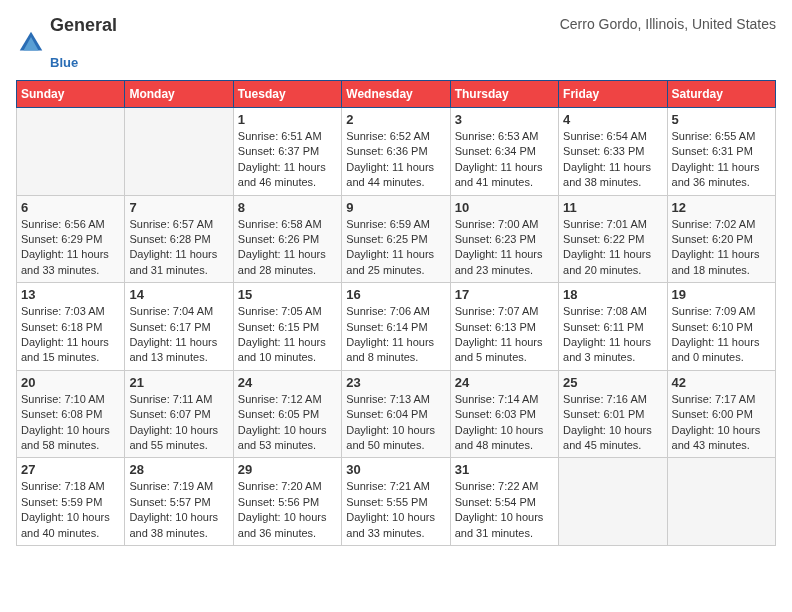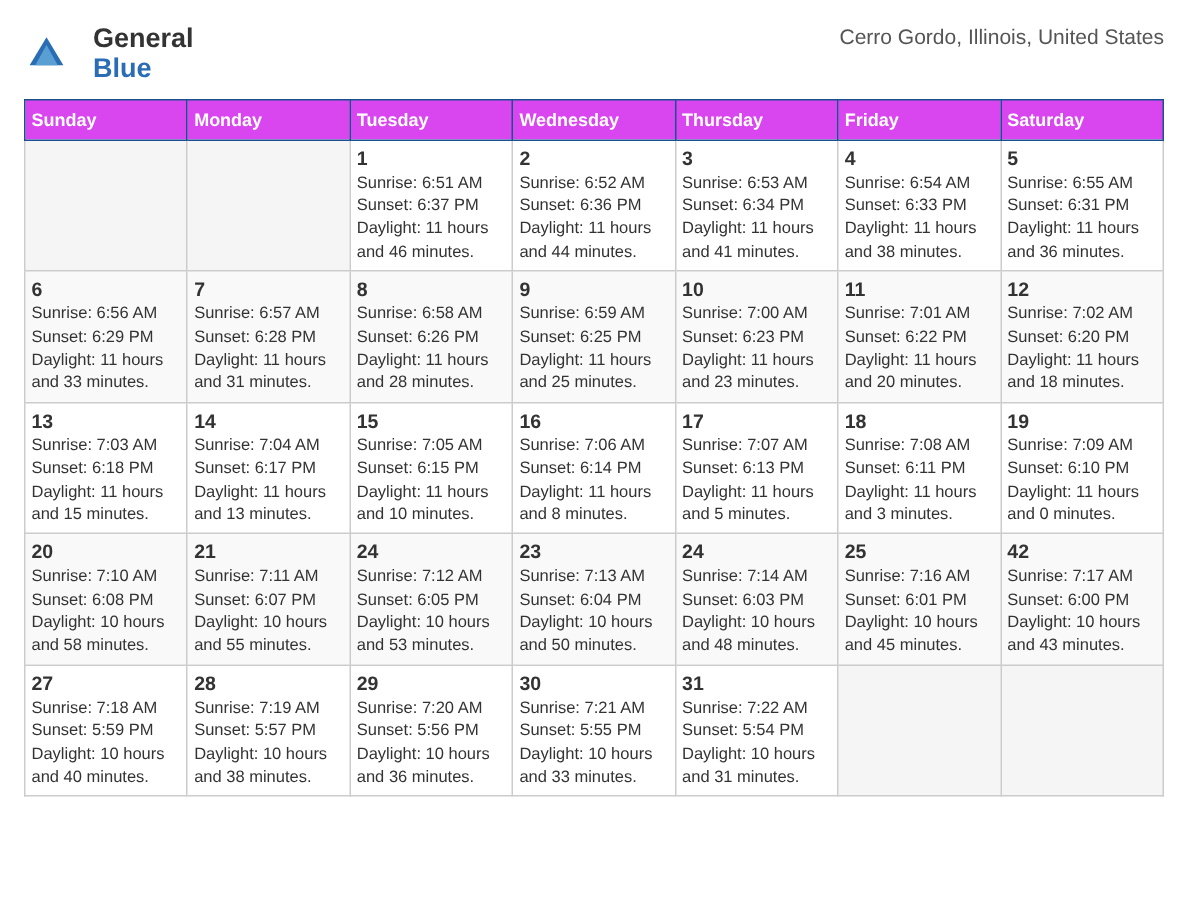--- a/index.html
+++ b/index.html
@@ -12,21 +12,21 @@
     }
     .header {
       display: flex;
       justify-content: space-between;
       align-items: flex-start;
       margin-bottom: 10px;
     }
     .logo {
       display: flex;
       align-items: center;
-      gap: 16px;
+      gap: 4px;
     }
     .logo-text {
       display: flex;
       flex-direction: column;
       line-height: 1.1;
     }
     .logo-icon {
       width: 30px;
       height: 30px;
     }
@@ -42,21 +42,21 @@
     .location-title {
       font-size: 14px;
       color: #555;
     }
     table {
       width: 100%;
       border-collapse: collapse;
       table-layout: fixed;
     }
     th {
-      background: #d946ef;
+      background: #ef4444;
       color: #fff;
       font-size: 12px;
       font-weight: bold;
       padding: 6px 4px;
       text-align: left;
       border: 1px solid #1a5090;
       margin-left: 36px;
     }
     td {
       border: 1px solid #ccc;
@@ -89,21 +89,21 @@
 <body>
 
 <div class="header">
   <div class="logo">
     <svg class="logo-icon" viewBox="0 0 40 40">
       <polygon points="20,5 35,30 5,30" fill="#2a6db5"></polygon>
       <polygon points="20,12 30,30 10,30" fill="#5a9fd4"></polygon>
     </svg>
     <div class="logo-text">
       <span style="font-size:18px;font-weight:bold;color:#333;">General</span>
-      <span style="font-size:18px;font-weight:bold;color:#2a6db5;">Blue</span>
+      <span style="font-size:13px;font-weight:bold;color:#2a6db5;margin-top:20px;">Blue</span>
     </div>
   </div>
   <div class="title-block">
     <div class="location-title">Cerro Gordo, Illinois, United States</div>
   </div>
 </div>
 
 <table>
   <thead>
     <tr>

